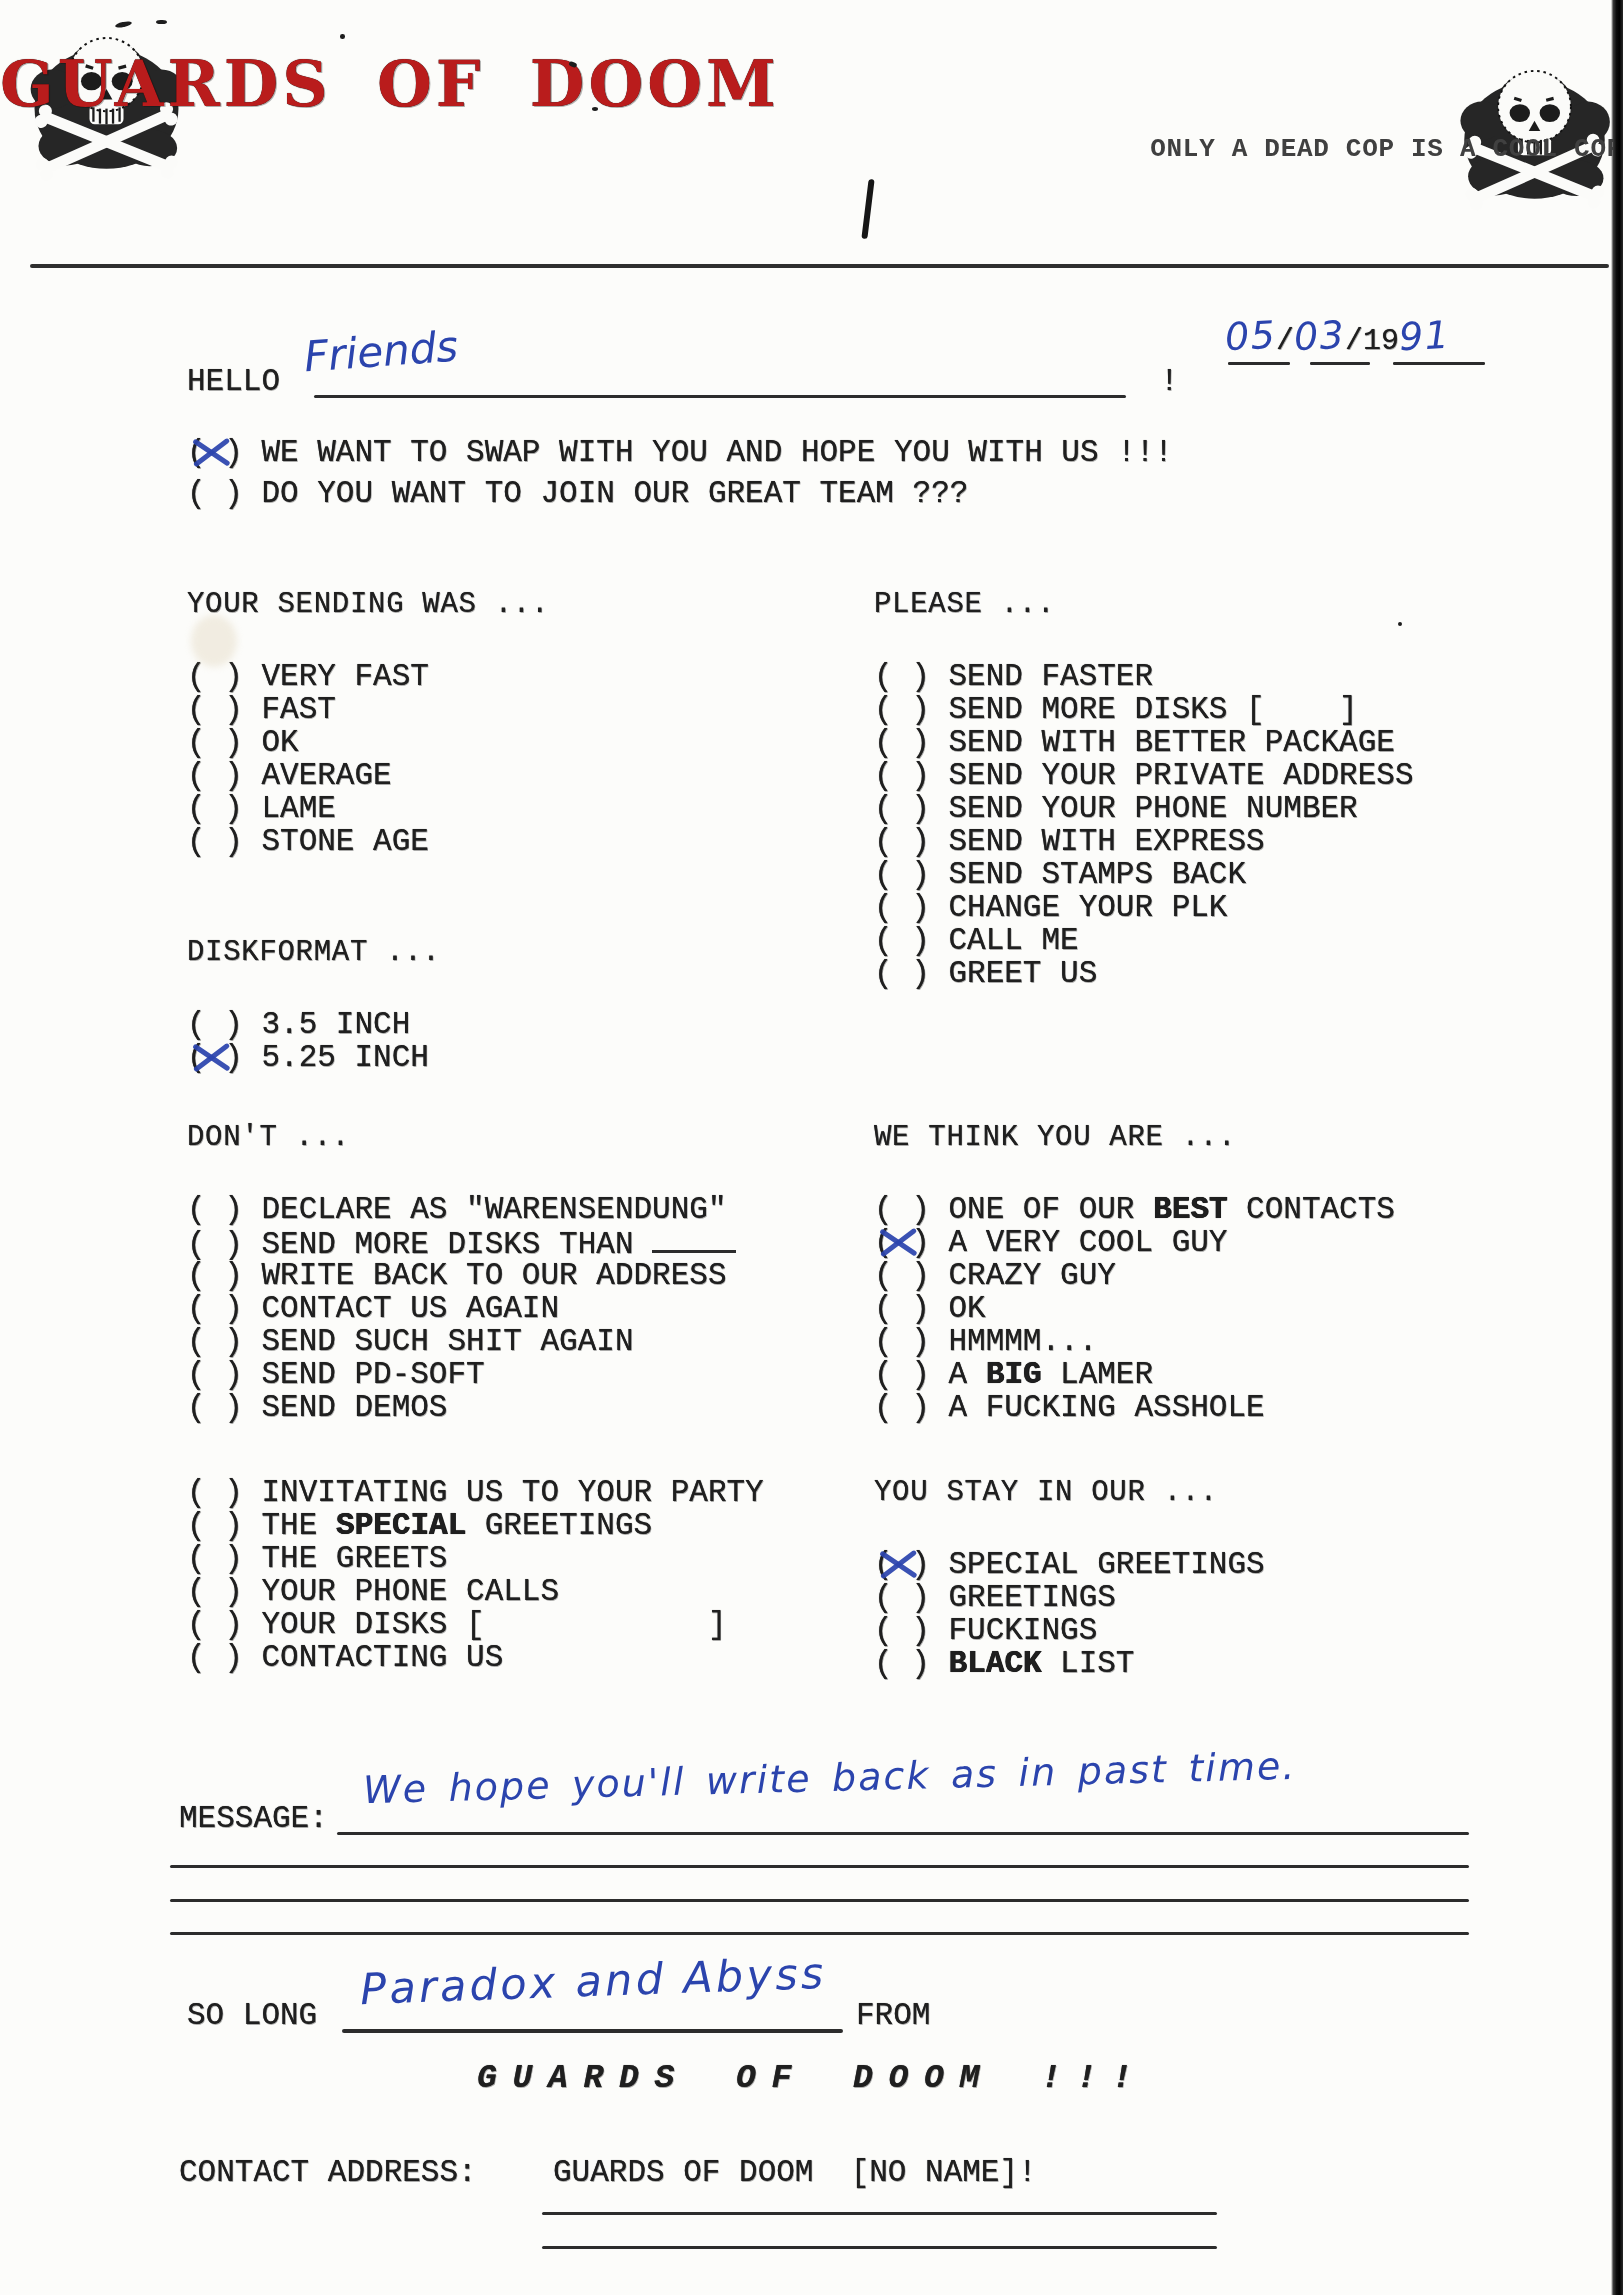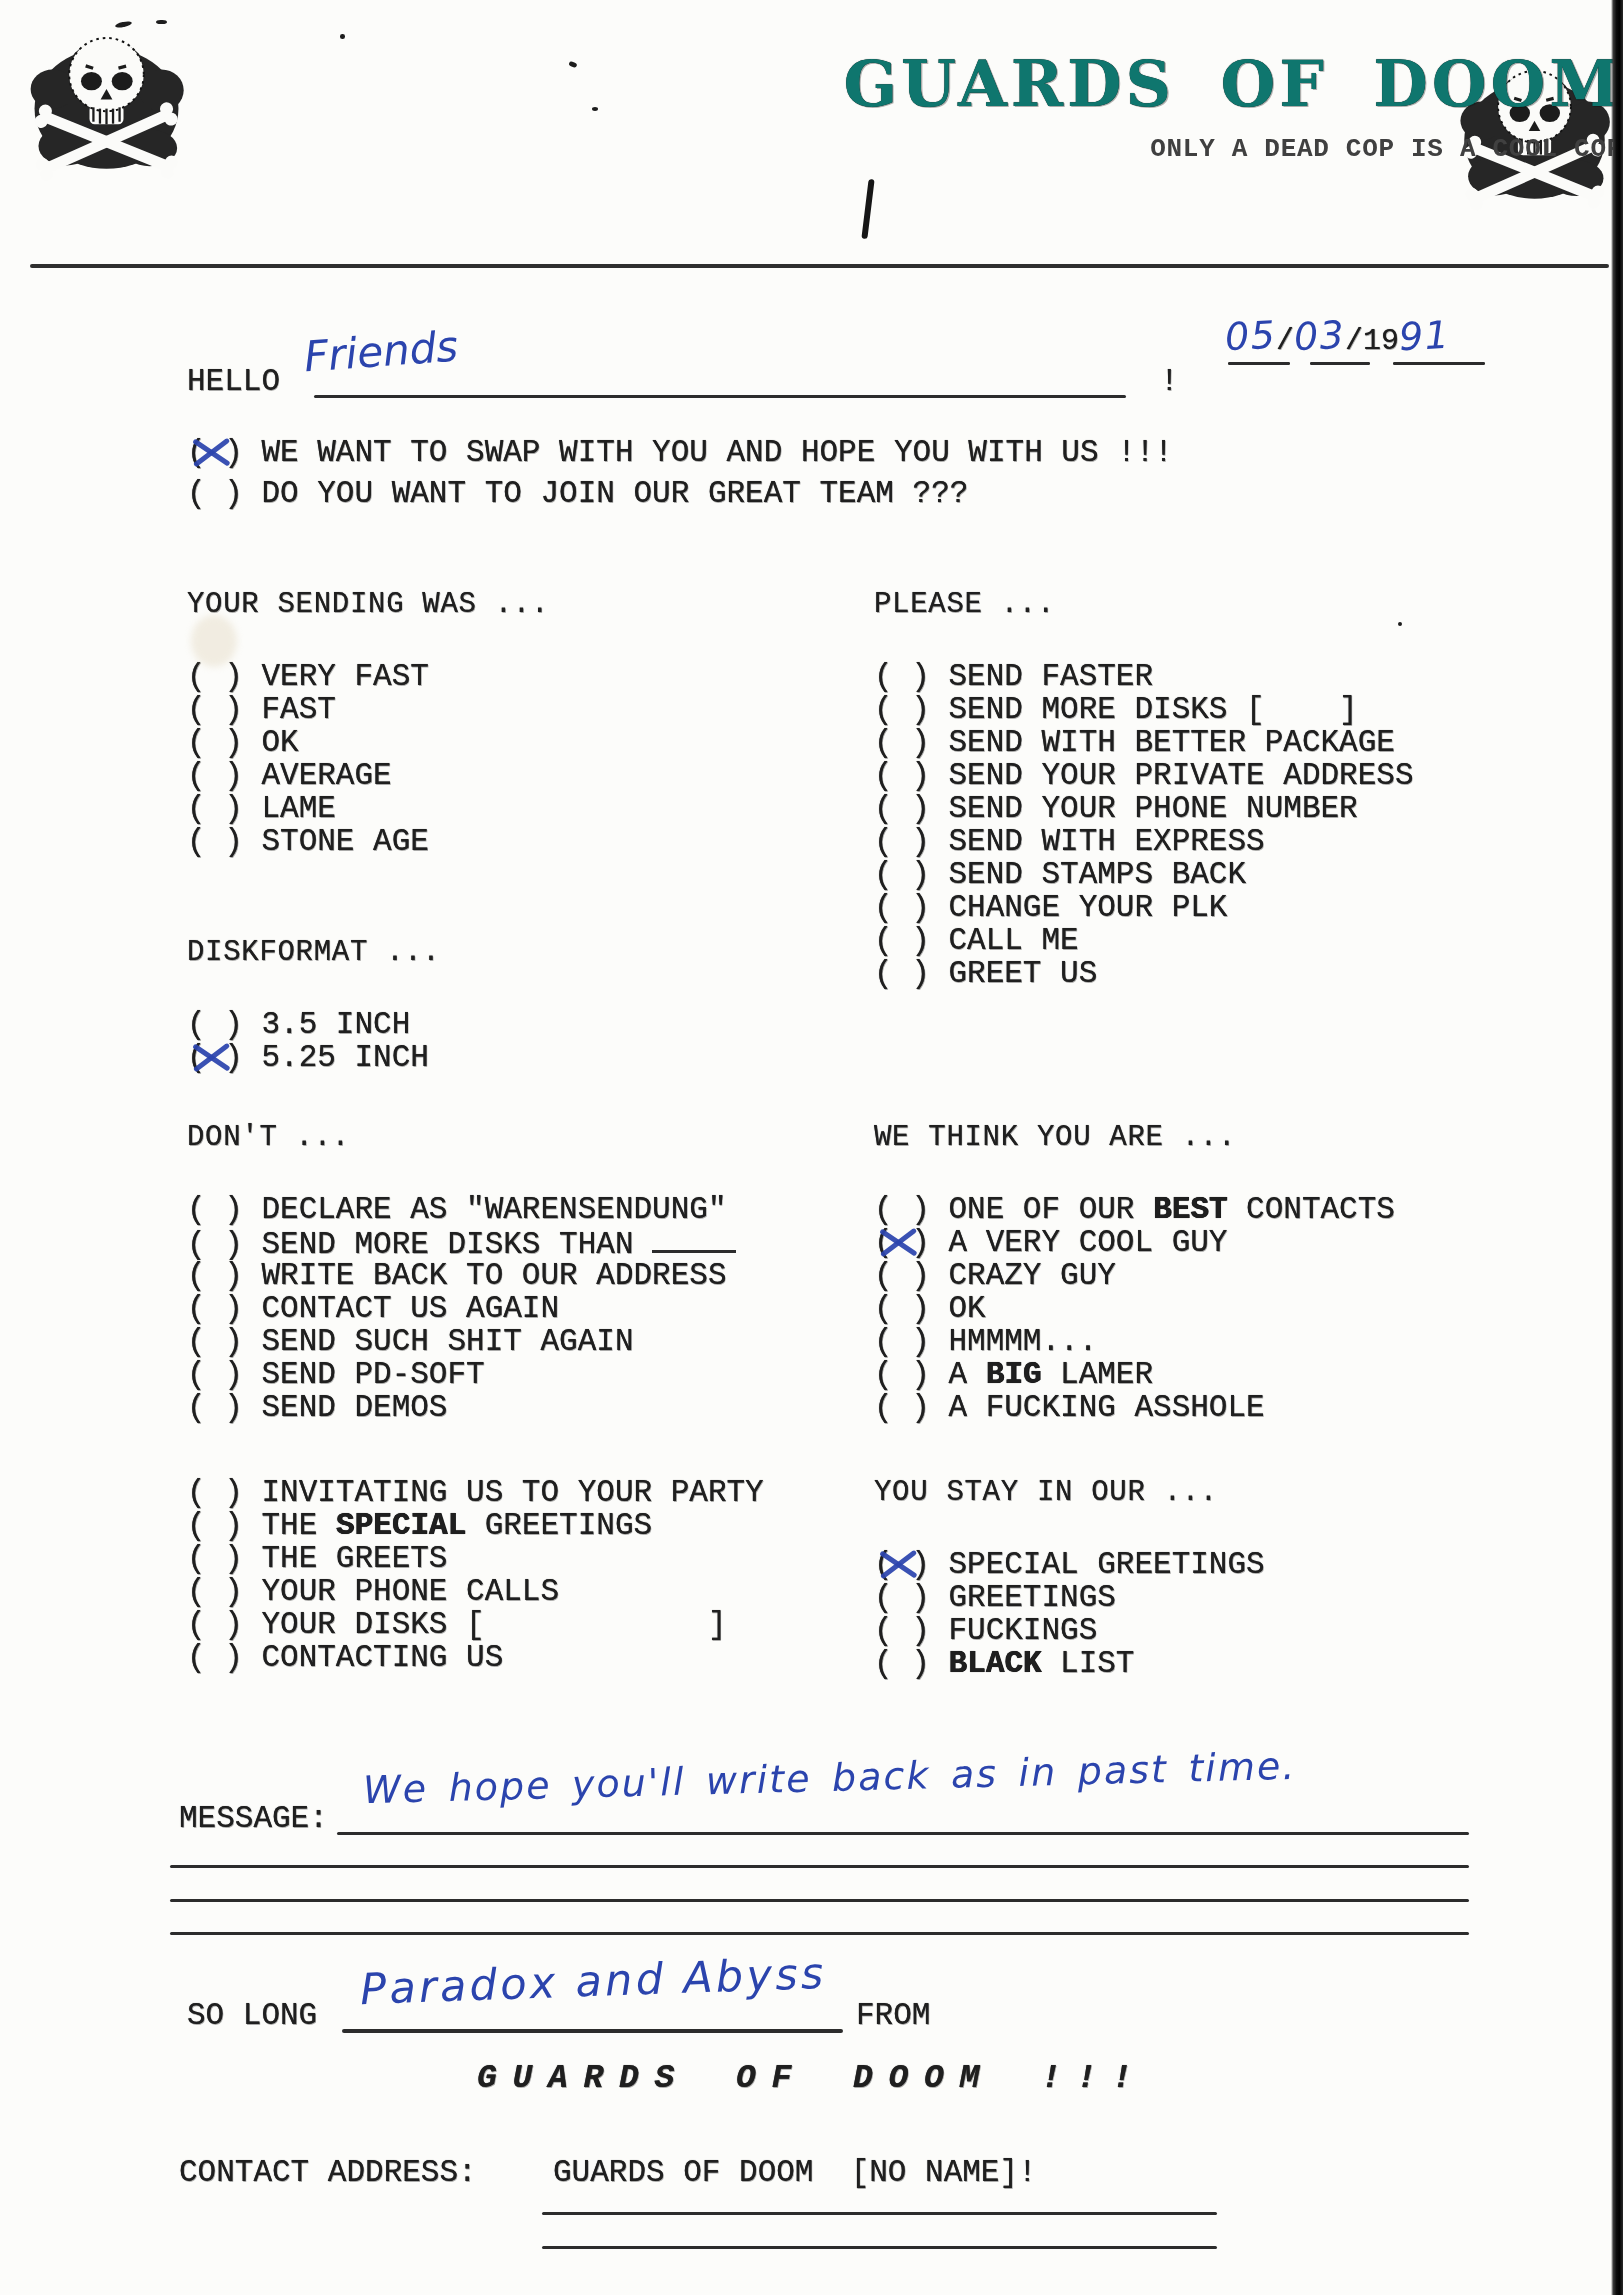--- a/index.html
+++ b/index.html
@@ -38,23 +38,23 @@
   .xm{display:none;position:absolute;left:2.6px;top:50%;width:43px;height:0;}
   .row.checked .xm{display:block;}
   .xm::before,.xm::after{
     content:"";position:absolute;left:0;top:-2.6px;width:43px;height:4.6px;
     background:var(--blue);border-radius:2.6px;opacity:.93;
   }
   .xm::before{transform:rotate(34deg);}
   .xm::after{transform:rotate(-37deg);}
   
   .title{
-    position:absolute;left:0;top:47px;width:100%;text-align:right;
+    position:absolute;left:0;top:47px;width:100%;text-align:left;
     font-family:"DejaVu Serif","Liberation Serif",serif;font-weight:bold;
-    font-size:63px;letter-spacing:3.9px;word-spacing:19.6px;color:#0f766e;
+    font-size:63px;letter-spacing:3.9px;word-spacing:19.6px;color:#b91c1c;
     text-shadow:0 0 0.7px #000,1.3px 0.7px 0 rgba(20,20,20,.3);
   }
   .subtitle{
     position:absolute;left:0;top:134px;width:100%;text-align:right;
     font-family:"Liberation Mono","DejaVu Sans Mono",monospace;font-weight:bold;
     font-size:26px;letter-spacing:0.7px;color:#404040;
   }
   .pagemark{
     position:absolute;left:865px;top:179px;width:5.9px;height:60px;
     background:#161616;border-radius:3.3px;transform:rotate(7deg);

